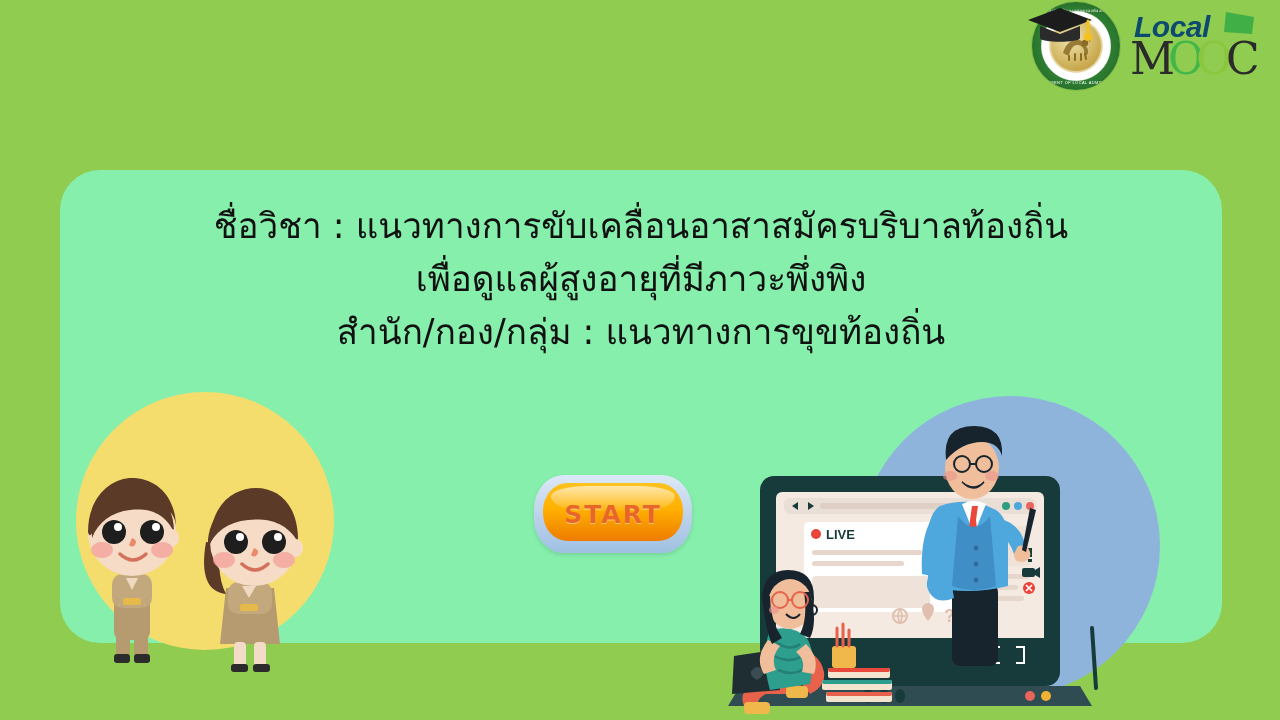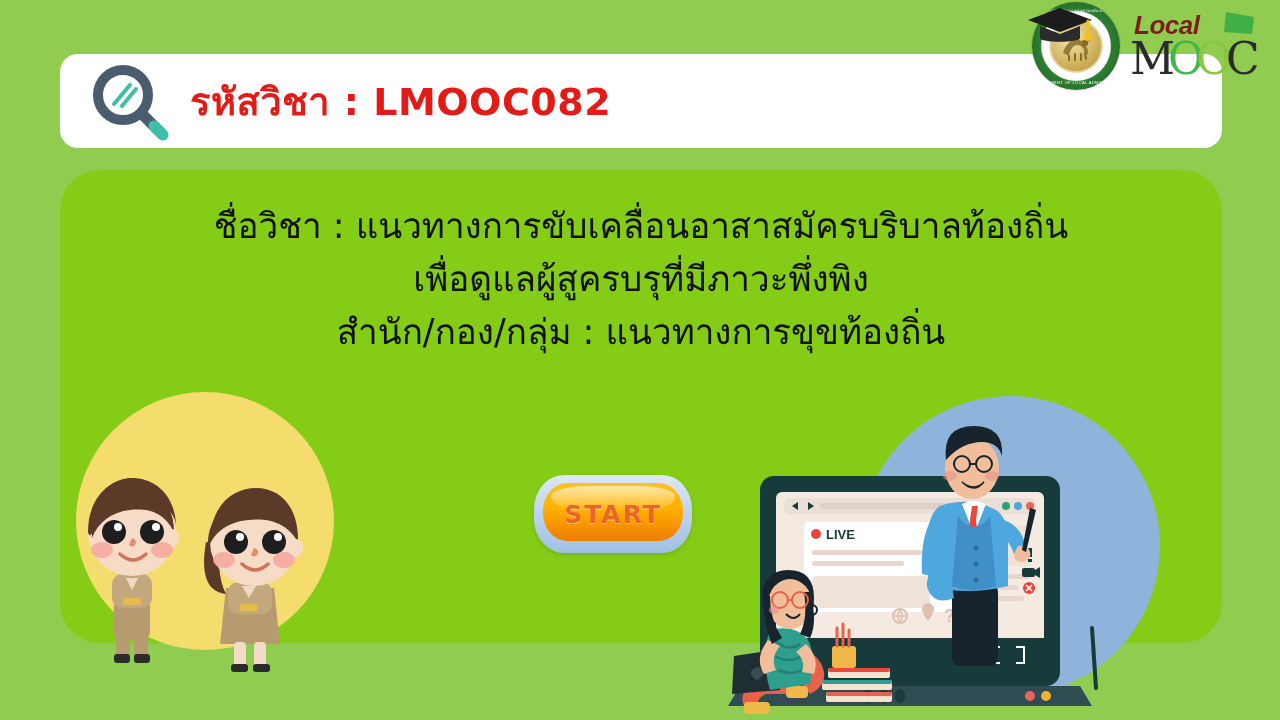--- a/index.html
+++ b/index.html
@@ -105,23 +105,23 @@
     position: absolute;
     left: 108px;
     top: 42px;
     width: 132px;
     height: 80px;
   }
   #wm-local {
     position: absolute;
     left: 4px;
     top: 0px;
-    font-size: 26px;
+    font-size: 30px;
     font-weight: bold;
-    color: #7f1d1d;
+    color: #0c4a6e;
     font-style: italic;
     font-family: "Liberation Sans", sans-serif;
     letter-spacing: -0.5px;
   }
   #wm-flag {
     position: absolute;
     left: 92px;
     top: 0px;
     width: 36px;
     height: 26px;
@@ -141,21 +141,21 @@
     line-height: 46px;
   }
 
   
   #main-card {
     position: absolute;
     left: 60px;
     top: 170px;
     width: 1162px;
     height: 473px;
-    background: #84cc16;
+    background: #86efac;
     border-radius: 40px;
     box-sizing: border-box;
   }
 
   #course-title {
     position: absolute;
     left: 0;
     right: 0;
     top: 30px;
     text-align: center;
@@ -239,34 +239,20 @@
     width: 300px; height: 300px;
     border-radius: 50%;
     background: #8FB4DC;
   }
 </style>
 </head>
 <body>
 
 <div id="stage">
 
-  <div id="code-card">
-
-    <span id="magnifier">
-      <svg width="84" height="84" viewBox="0 0 84 84">
-        <line x1="52" y1="52" x2="74" y2="74" stroke="#4A5D6E" stroke-width="11" stroke-linecap="round"></line>
-        <line x1="66" y1="66" x2="75" y2="75" stroke="#3FBFA8" stroke-width="11" stroke-linecap="round"></line>
-        <circle cx="35" cy="35" r="25" fill="#ffffff" stroke="#4A5D6E" stroke-width="10"></circle>
-        <line x1="26" y1="44" x2="42" y2="25" stroke="#3FBFA8" stroke-width="4" stroke-linecap="round"></line>
-        <line x1="34" y1="46" x2="48" y2="29" stroke="#3FBFA8" stroke-width="4" stroke-linecap="round"></line>
-      </svg>
-    </span>
-
-    <div id="code-text">รหัสวิชา : LMOOC082</div>
-  </div>
 
   <div id="brand">
 
     <div id="seal-wrap">
       <div id="seal">
         <div id="seal-ring-text-top">กรมส่งเสริมการปกครองท้องถิ่น</div>
         <div id="seal-inner">
           <svg width="50" height="50" viewBox="0 0 50 50">
             <path d="M12 32 C14 25 18 20 24 19 C29 18 33 21 35 25 C37 28 38 31 36 34 L33 33 C34 30 33 27 30 25 C27 23 23 24 21 27 C19 30 18 33 18 35 Z" fill="#8A6B24" opacity="0.85"></path>
             <path d="M18 35 L18 39 M24 33 L24 39 M30 33 L30 39 M34 33 L35 38" stroke="#8A6B24" stroke-width="2" stroke-linecap="round"></path>
@@ -298,21 +284,21 @@
         <span class="wm-letter" style="left:38px;top:0px;color:#43B649;">O</span>
         <span class="wm-letter" style="left:66px;top:0px;color:#8CC63F;">O</span>
         <span class="wm-letter" style="left:96px;top:0px;">C</span>
       </div>
     </div>
   </div>
 
   <div id="main-card">
     <div id="course-title">
       <span class="title-line">ชื่อวิชา : แนวทางการขับเคลื่อนอาสาสมัครบริบาลท้องถิ่น</span>
-      <span class="title-line">เพื่อดูแลผู้สูครบรุที่มีภาวะพึ่งพิง</span>
+      <span class="title-line">เพื่อดูแลผู้สูงอายุที่มีภาวะพึ่งพิง</span>
       <span class="title-line">สำนัก/กอง/กลุ่ม : แนวทางการขุขท้องถิ่น</span>
     </div>
   </div>
 
   <div id="kids">
     <div id="kids-circle"></div>
     <svg width="300" height="300" viewBox="0 0 300 300" style="position:absolute;left:0;top:0;">
 
       <g>
         <rect x="46" y="186" width="36" height="62" rx="8" fill="#B79B70"></rect>

